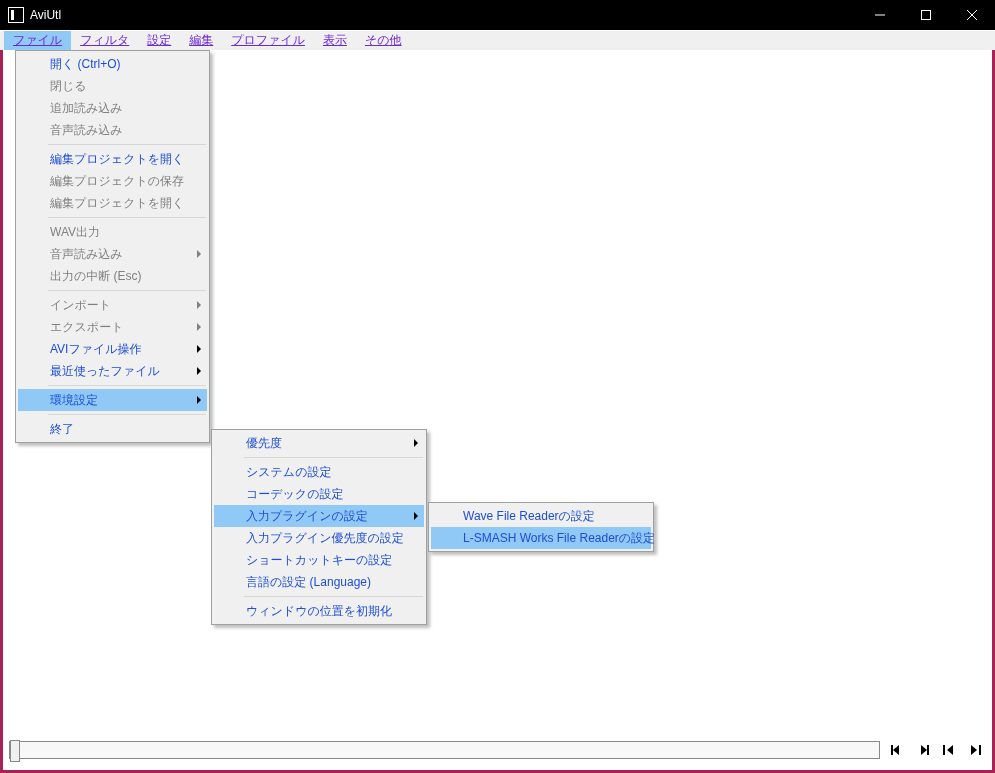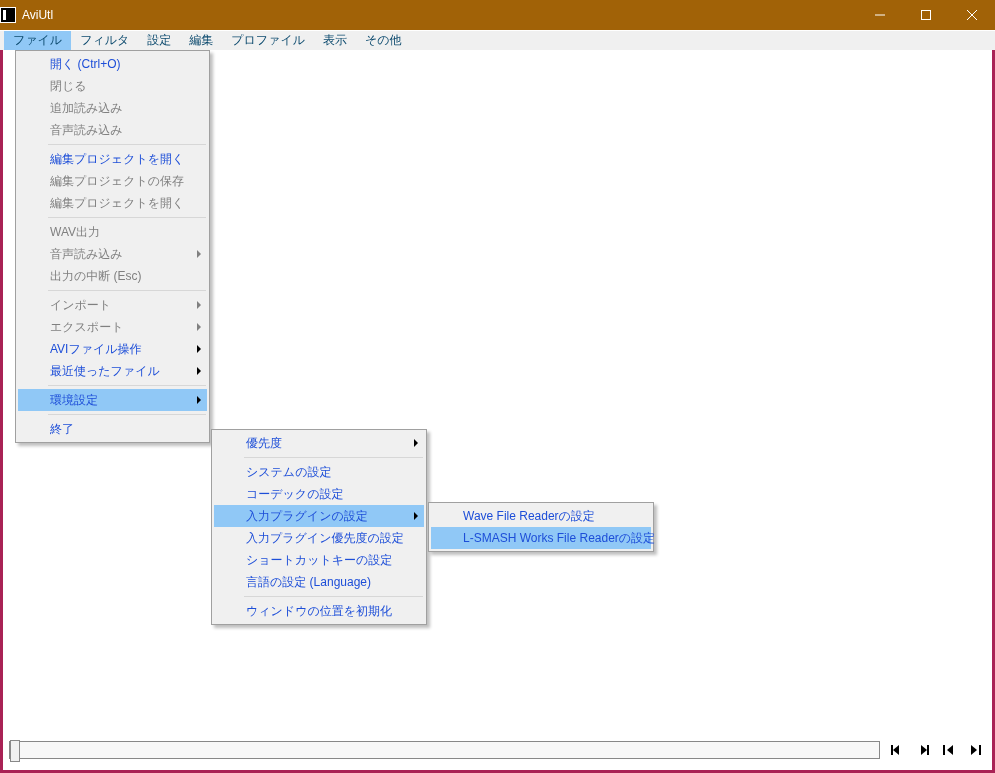--- a/index.html
+++ b/index.html
@@ -10,24 +10,25 @@
   font-size: 12px;
 }
 html, body {
   width: 995px;
   height: 773px;
   background: #a92255;
   overflow: hidden;
 }
 .titlebar {
   height: 30px;
-  background: #a16207;
+  background: #000000;
   color: #fff;
   display: flex;
   align-items: center;
+  padding-left: 8px;
 }
 .titlebar .app-icon {
   width: 16px;
   height: 16px;
   background: #000;
   border: 1px solid #fff;
   margin-right: 6px;
   position: relative;
 }
 .titlebar .app-icon::before {
@@ -61,21 +62,22 @@
   background: #f0f0f0;
   border-top: 1px solid #fff;
   display: flex;
   align-items: stretch;
   padding: 0 4px;
 }
 .menubar .mitem {
   padding: 4px 9px;
   display: flex;
   align-items: center;
-  color: #0c4a6e;
+  color: #6d28d9;
+  text-decoration: underline;
 }
 .menubar .mitem.active {
   background: #90c8f6;
 }
 .client {
   position: absolute;
   left: 3px;
   right: 3px;
   top: 50px;
   bottom: 3px;

